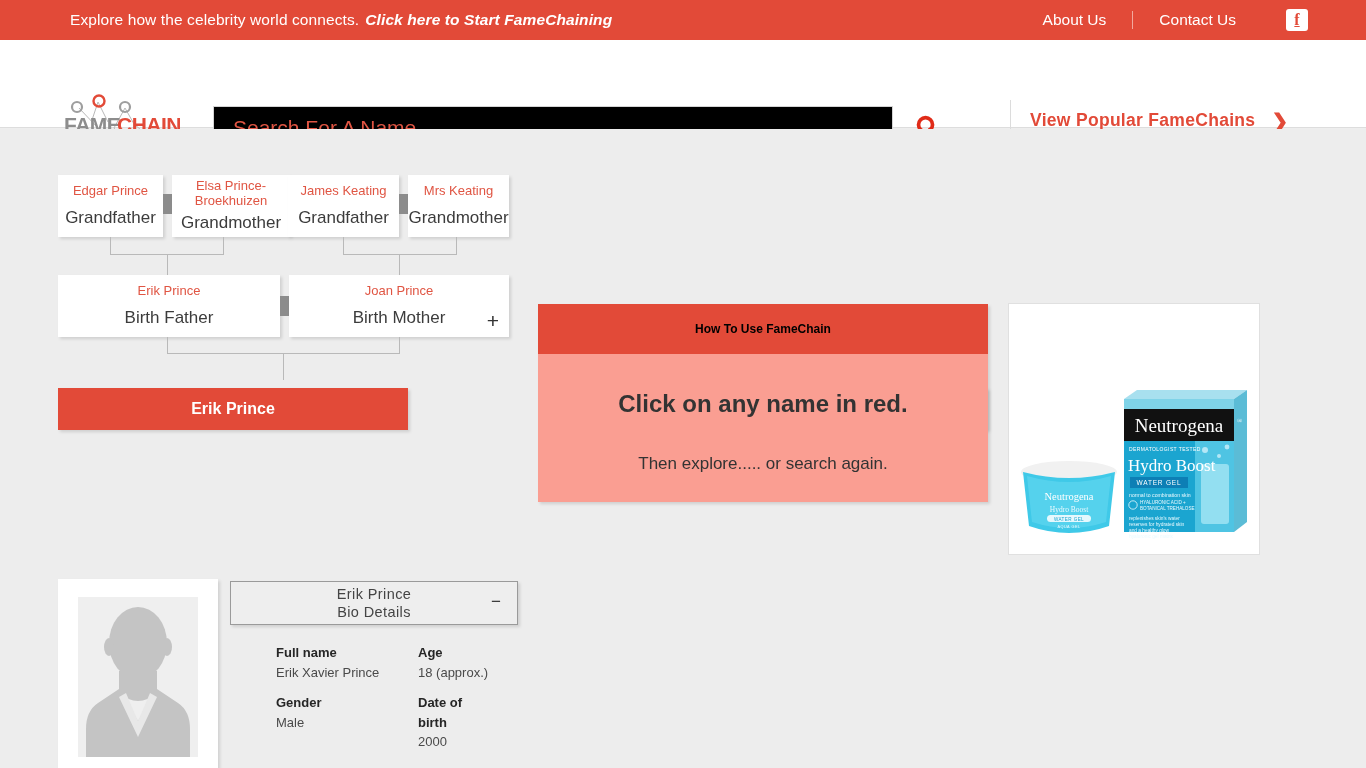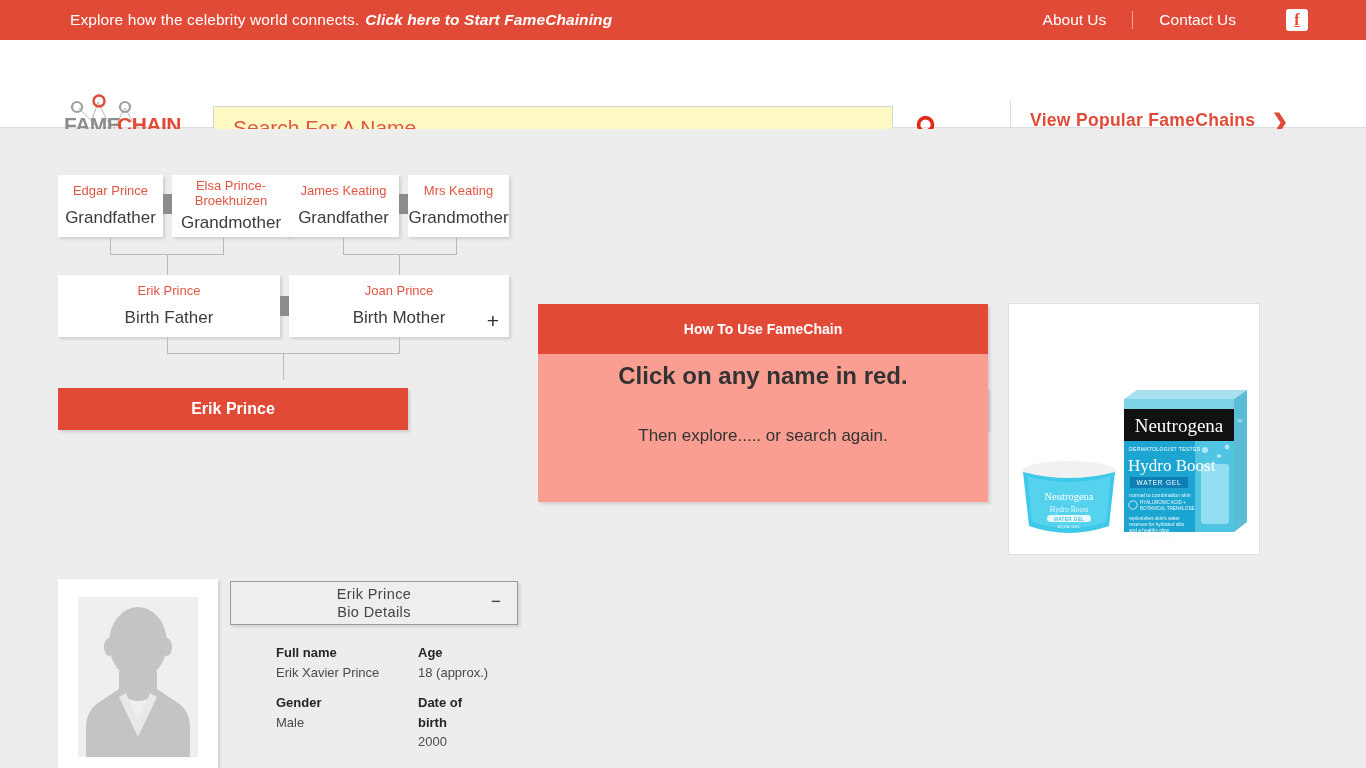--- a/index.html
+++ b/index.html
@@ -55,21 +55,21 @@
     border-bottom: 1px solid #dddddd;
     padding-left: 21px;
   }
   .logo {
     position: absolute; left: 62px; top: 50px;
     width: 126px; height: 66px;
   }
   .search-box {
     position: absolute; left: 213px; top: 66px;
     width: 680px; height: 43px;
-    background: #fef9c3;
+    background: #000000;
     border: 1px solid #d4d4d4;
     display: flex; align-items: center;
     padding-left: 17px;
   }
   .search-box input {
     border: none; outline: none; width: 100%;
     font-family: "Liberation Sans", sans-serif;
     font-size: 21px; color: #e05543; background: transparent;
   }
   .search-box input::placeholder { color: #e05543; opacity: 1; }
@@ -141,28 +141,28 @@
     cursor: pointer;
   }
 
   
   .howto {
     position: absolute; left: 538px; top: 175px;
     width: 450px; height: 198px;
     box-shadow: 2px 2px 3px rgba(0,0,0,.13);
   }
   .howto-hd {
-    height: 50px; background: #e24a38; color: #ffffff;
-    font-weight: bold; font-size: 14px;
+    height: 50px; background: #e24a38; color: #000000;
+    font-weight: bold; font-size: 12px;
     display: flex; align-items: center; justify-content: center;
   }
   .howto-bd {
     height: 148px; background: #fa9e92;
     display: flex; flex-direction: column; align-items: center;
-    padding-top: 8px;
+    padding-top: 36px;
     text-align: center;
   }
   .howto-l1 { color: #333333; font-size: 24px; font-weight: bold; }
   .howto-l2 { color: #333333; font-size: 17px; font-weight: normal; margin-top: 36px; }
 
   
   .ad {
     position: absolute; left: 1008px; top: 174px;
     width: 252px; height: 252px;
     background: #ffffff; border: 1px solid #e0e0e0;

